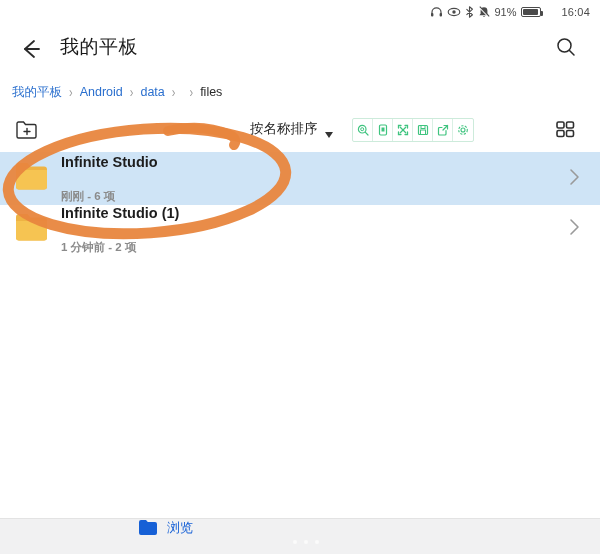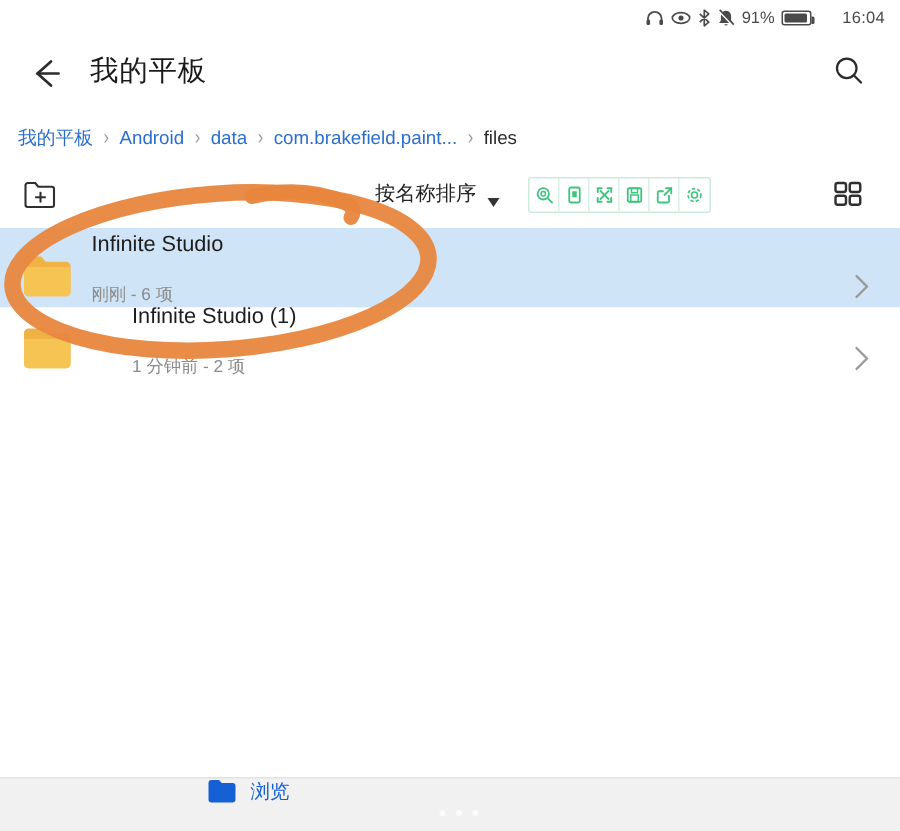--- a/index.html
+++ b/index.html
@@ -60,25 +60,25 @@
   }
   .tool-cell {
     width:20px; height:22px; display:flex; align-items:center; justify-content:center;
     border-right:1px solid #d9f0e4; cursor:pointer;
   }
   .tool-cell:last-child { border-right:none; }
   .gridview-btn { position:absolute; right:24px; top:8px; width:22px; height:22px; cursor:pointer; }
 
   
   .file-row {
-    position:absolute; left:0; right:0; display:flex; align-items:flex-end;
-    padding:0 20px 0 14px; cursor:pointer;
+    position:absolute; left:0; right:0; display:flex; align-items:center;
+    padding:0 20px 0 14px; cursor:pointer;font-weight:bold;
   }
   .row-0 { top:152px; height:53px; background:#cfe4f6; }
-  .row-1 { top:205px; height:48px; background:#ffffff;gap:27px; }
+  .row-1 { top:205px; height:48px; background:#ffffff; }
   .folder-glyph { flex:0 0 auto; margin-right:12px; }
   .row-text { flex:1 1 auto; overflow:hidden; }
   .row-name { font-size:14.5px; color:#1d1d1d; line-height:19px; }
   .row-meta { font-size:11.5px; color:#8b8b8b; line-height:16px; margin-top:16px; }
   .row-chevron { flex:0 0 auto; }
 
   
   .marker-overlay { position:absolute; left:0; top:0; pointer-events:none; }
 
   
@@ -156,21 +156,20 @@
     </div>
   </div>
 
   <div class="breadcrumb">
     <span class="crumb">我的平板</span>
     <span class="crumb-sep">›</span>
     <span class="crumb">Android</span>
     <span class="crumb-sep">›</span>
     <span class="crumb">data</span>
     <span class="crumb-sep">›</span>
-    <span class="crumb">com.brakefield.paint...</span>
     <span class="crumb-sep">›</span>
     <span class="crumb current">files</span>
   </div>
 
   <div class="toolbar">
     <div class="newfolder-btn">
       <svg width="26" height="24" viewBox="0 0 26 24">
           <path d="M3 5.5 a1.5 1.5 0 0 1 1.5 -1.5 h5 l2 2.5 h9 a1.5 1.5 0 0 1 1.5 1.5 v10.5 a1.5 1.5 0 0 1 -1.5 1.5 h-16 a1.5 1.5 0 0 1 -1.5 -1.5 Z" fill="none" stroke="#2f2f2f" stroke-width="1.4"></path>
           <line x1="13" y1="10.5" x2="13" y2="16.5" stroke="#2f2f2f" stroke-width="1.4" stroke-linecap="round"></line>
           <line x1="10" y1="13.5" x2="16" y2="13.5" stroke="#2f2f2f" stroke-width="1.4" stroke-linecap="round"></line>

